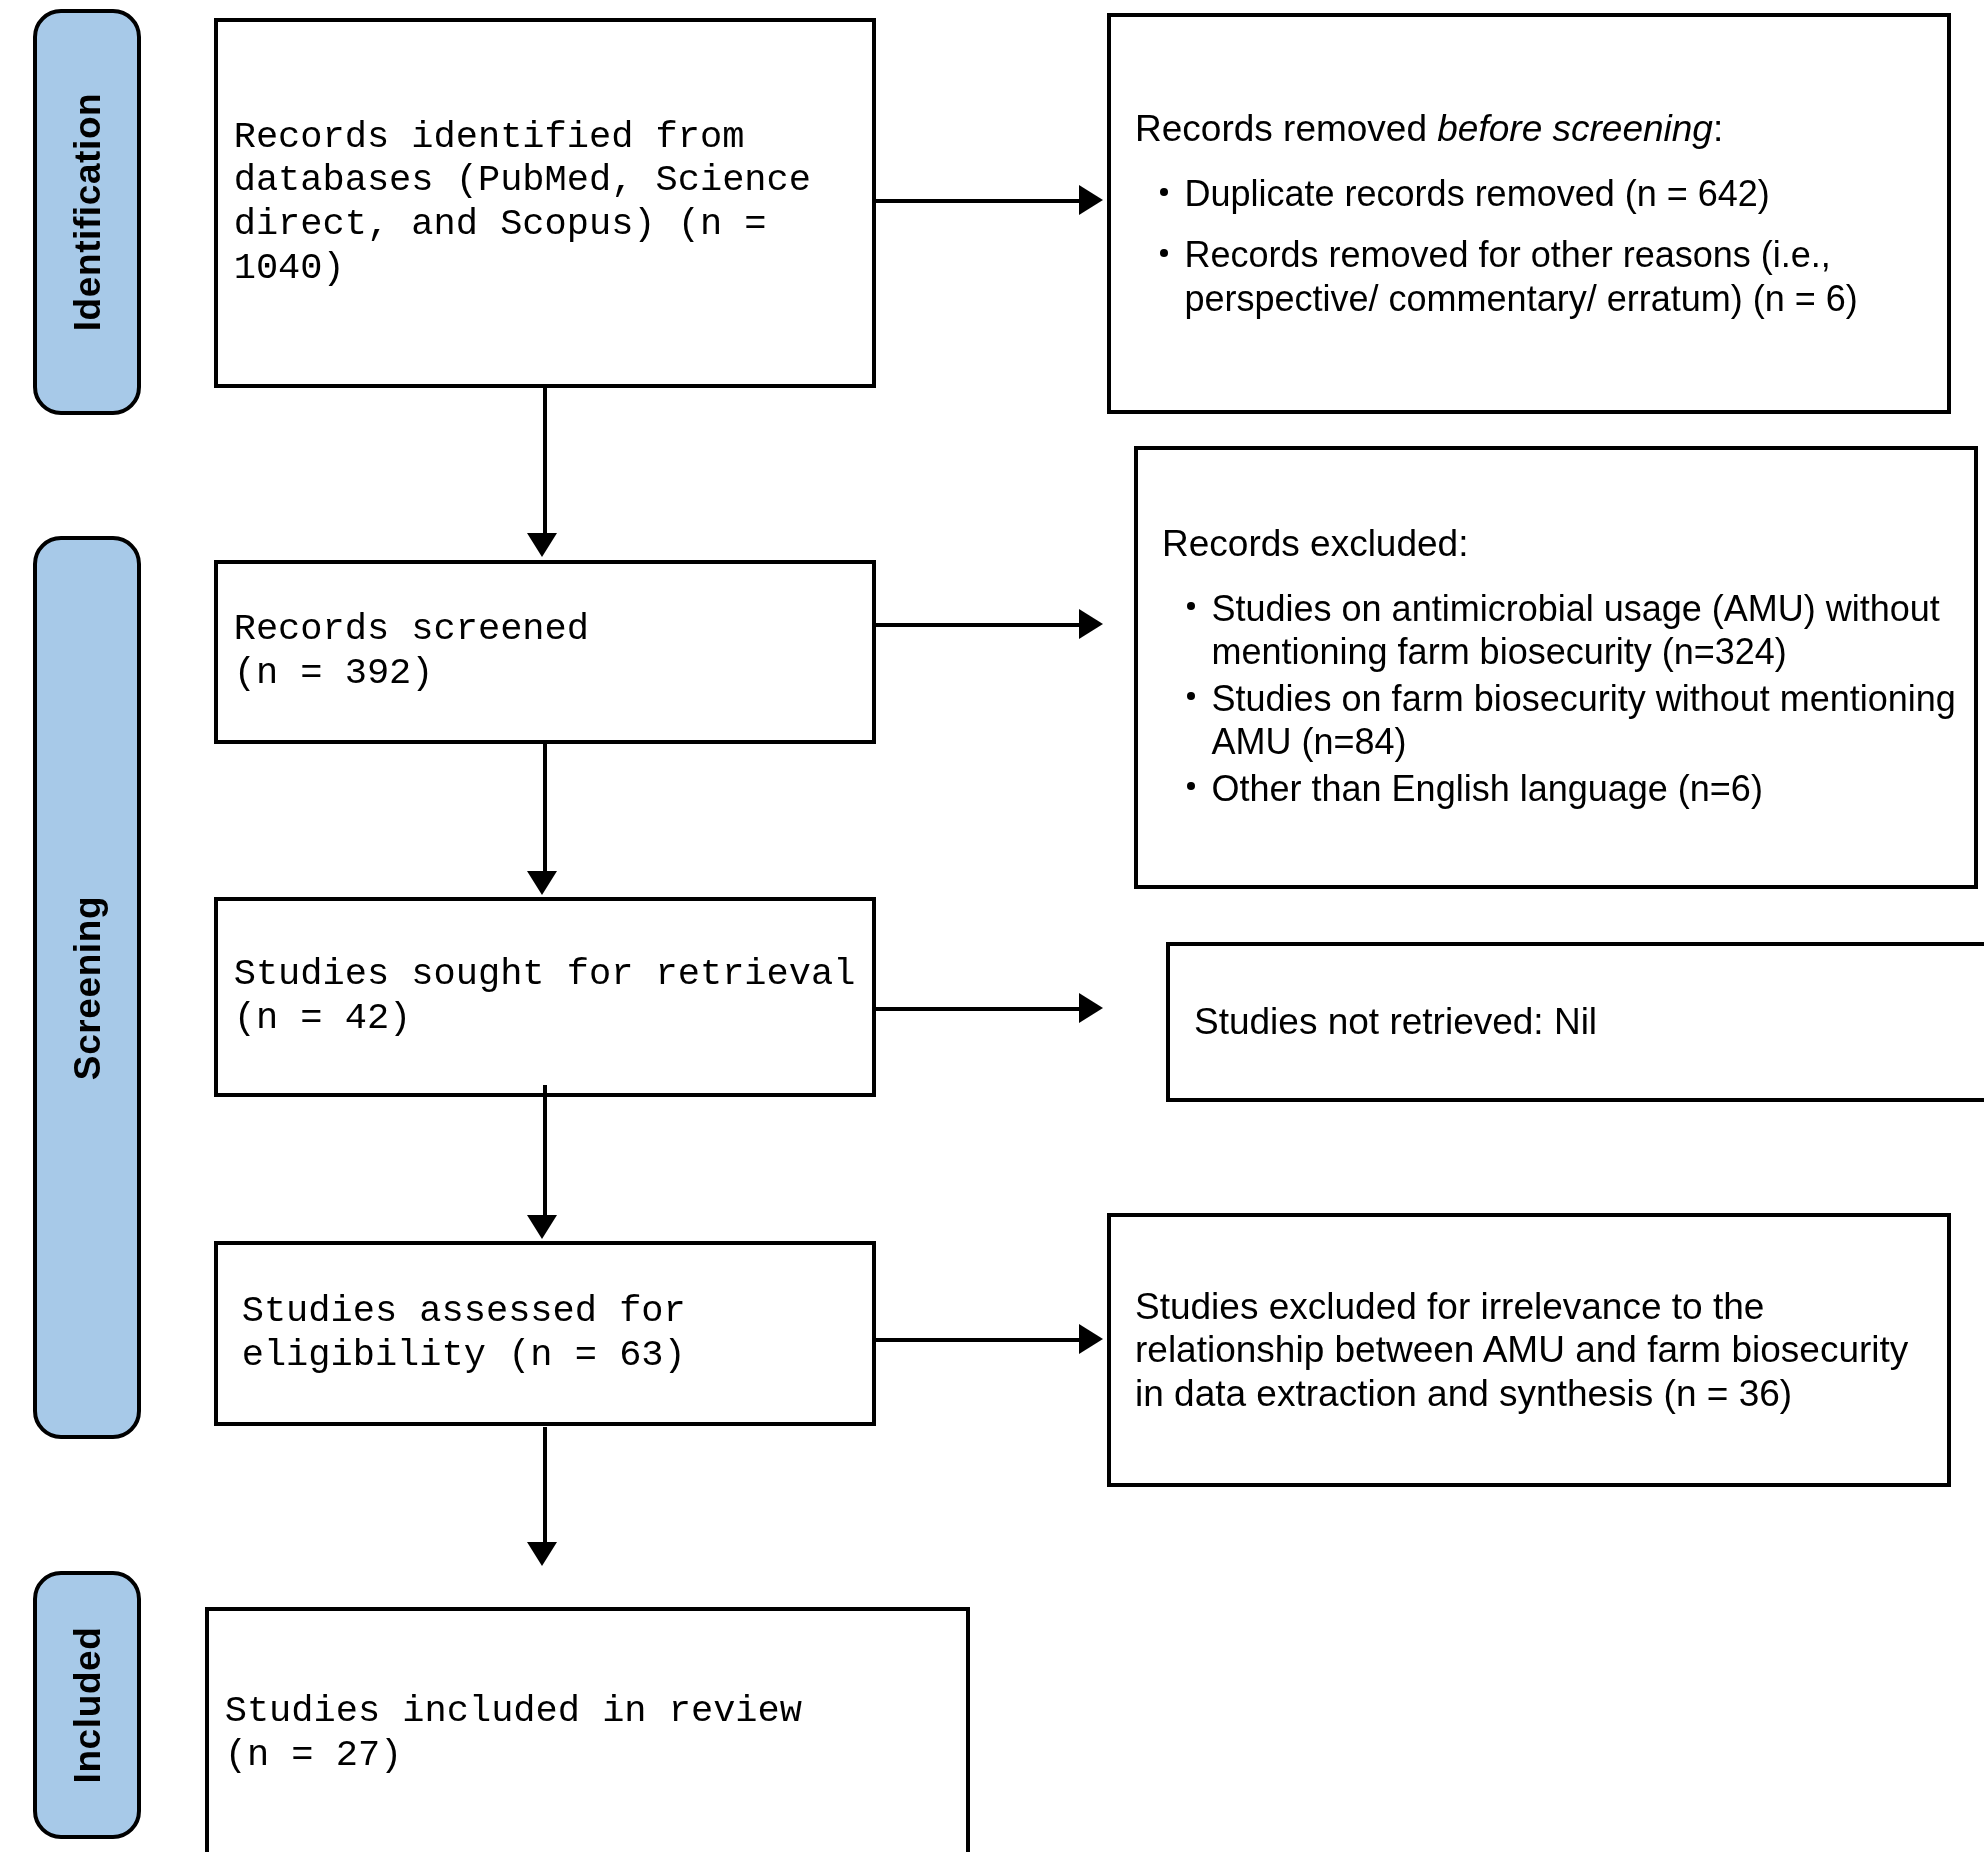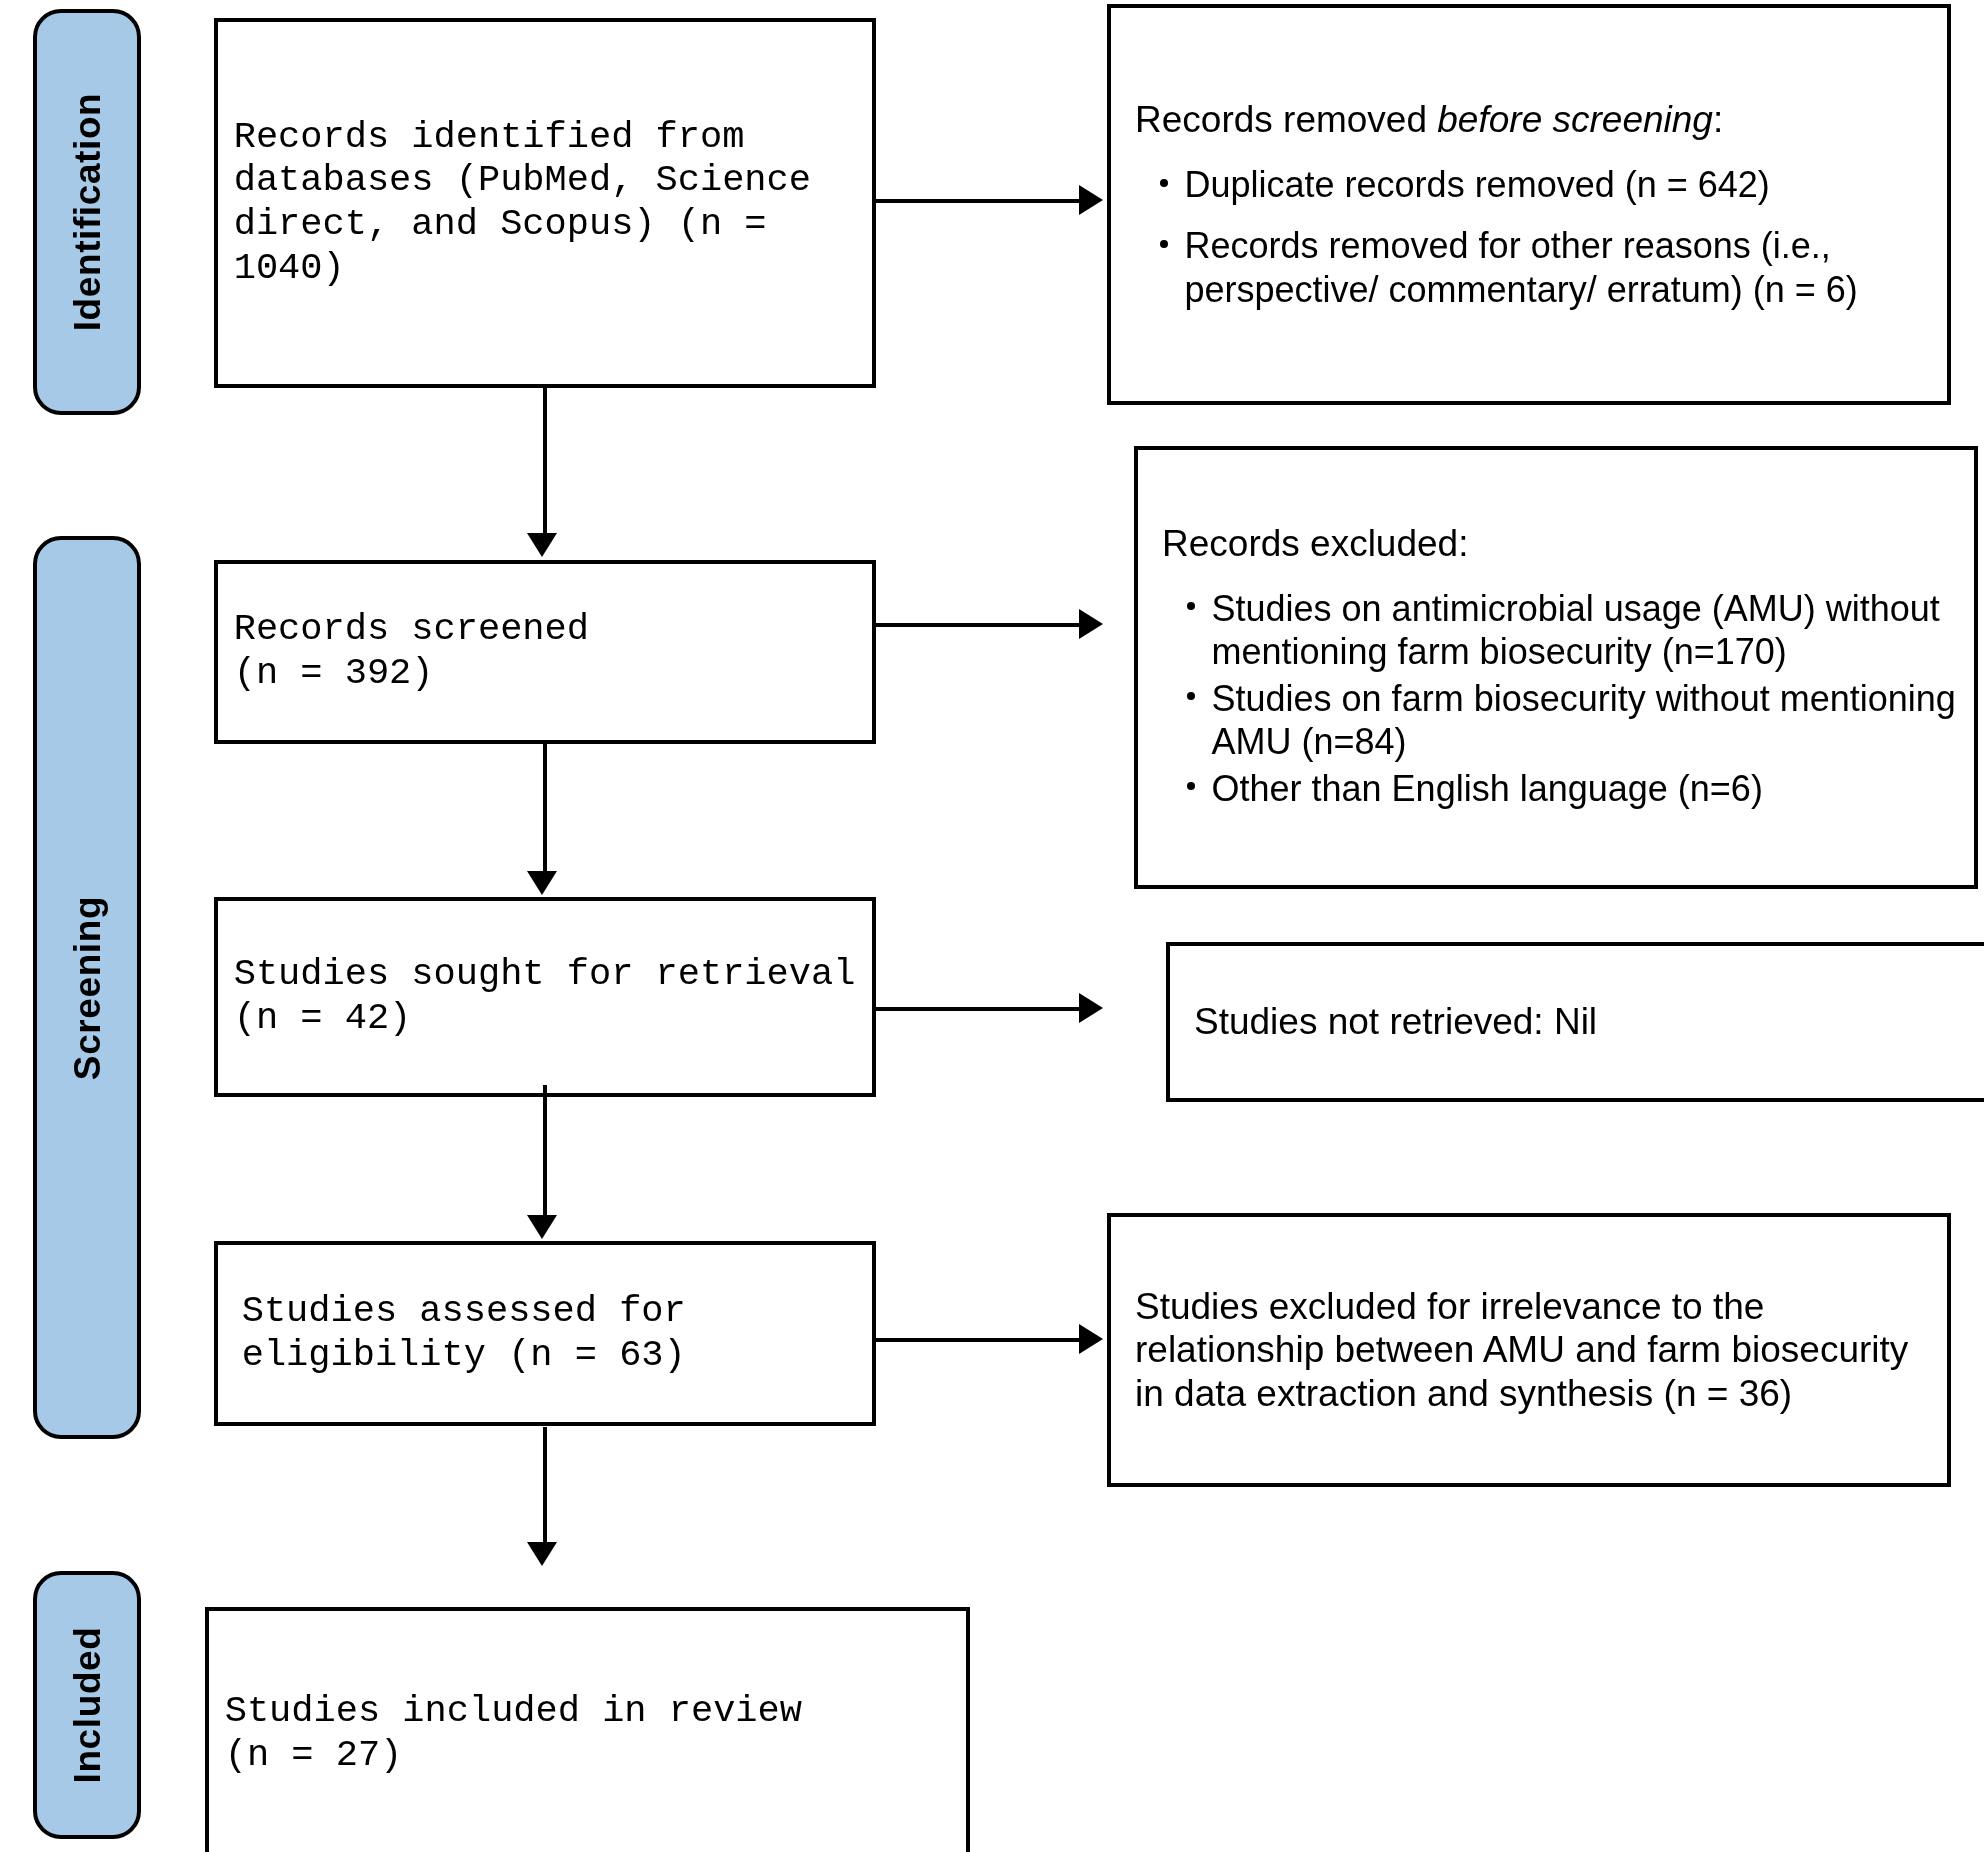--- a/index.html
+++ b/index.html
@@ -132,34 +132,34 @@
 
   <div class="box center" style="left:214px;top:1241px;width:662px;height:185px;padding-left:8px;">
     <div class="box-text">Studies assessed for eligibility (n = 63)</div>
   </div>
 
   <div class="box center" style="left:205px;top:1585px;width:765px;height:253px;margin-top:22px;">
     <div class="box-text">Studies included in review</div>
     <div class="box-text">(n = 27)</div>
   </div>
 
-  <div class="box left" style="left:1107px;top:4px;width:844px;height:401px;">
+  <div class="box left" style="left:1107px;top:13px;width:844px;height:401px;">
     <div class="panel-head">
       <span>Records removed </span><em>before screening</em><span>:</span>
     </div>
     <ul class="bullets">
       <li>Duplicate records removed (n = 642)</li>
       <li>Records removed for other reasons (i.e., perspective/ commentary/ erratum)  (n = 6)</li>
     </ul>
   </div>
 
   <div class="box left" style="left:1107px;top:446px;width:844px;height:443px;margin-left:27px;">
     <div class="panel-head">Records excluded:</div>
     <ul class="bullets tight">
-      <li>Studies on antimicrobial usage (AMU) without mentioning farm biosecurity (n=170)</li>
+      <li>Studies on antimicrobial usage (AMU) without mentioning farm biosecurity (n=324)</li>
       <li>Studies on farm biosecurity without mentioning AMU (n=84)</li>
       <li>Other than English language (n=6)</li>
     </ul>
   </div>
 
   <div class="box left" style="left:1166px;top:942px;width:844px;height:160px;">
     <div class="box-text" style="padding-left:24px;">Studies not retrieved: Nil</div>
   </div>
 
   <div class="box left" style="left:1107px;top:1213px;width:844px;height:274px;">

